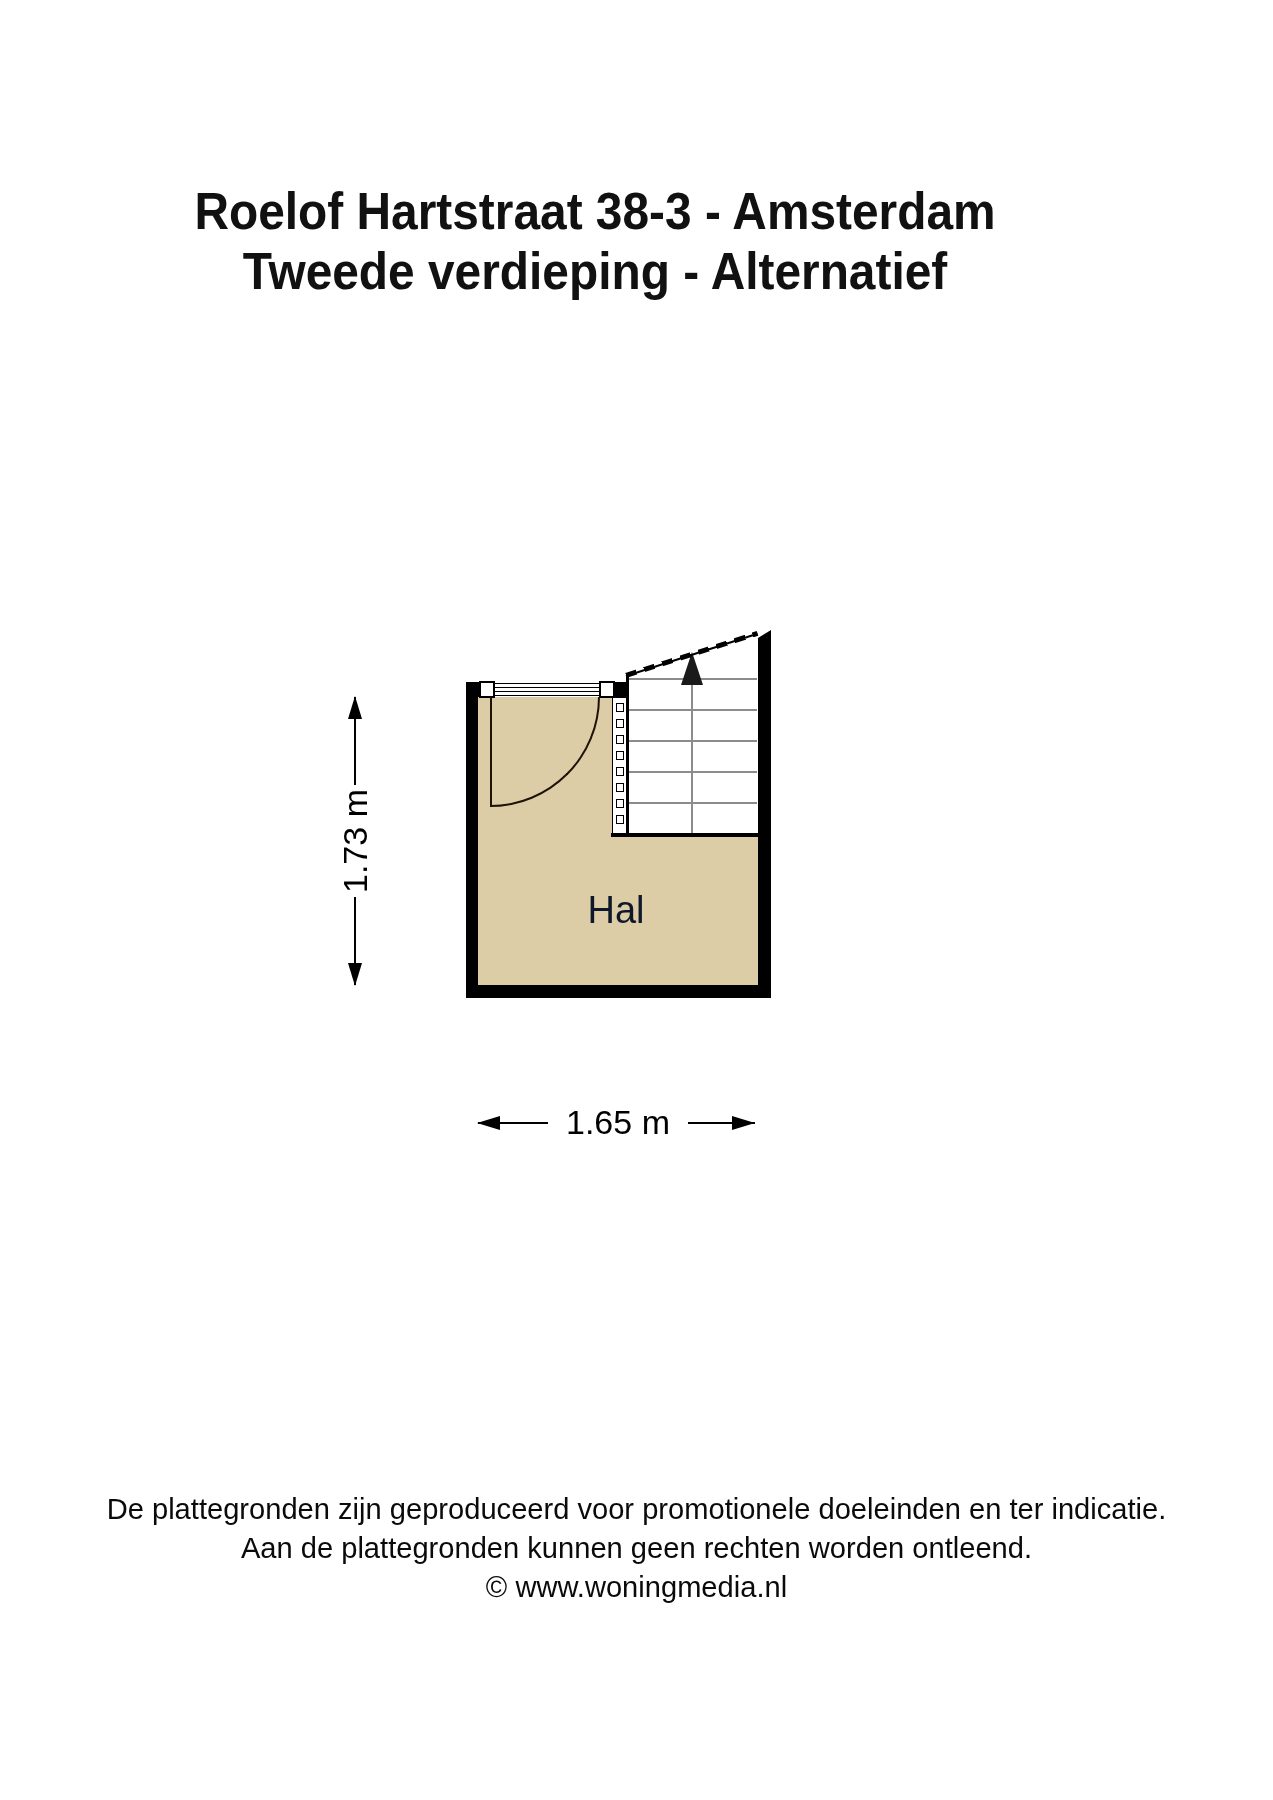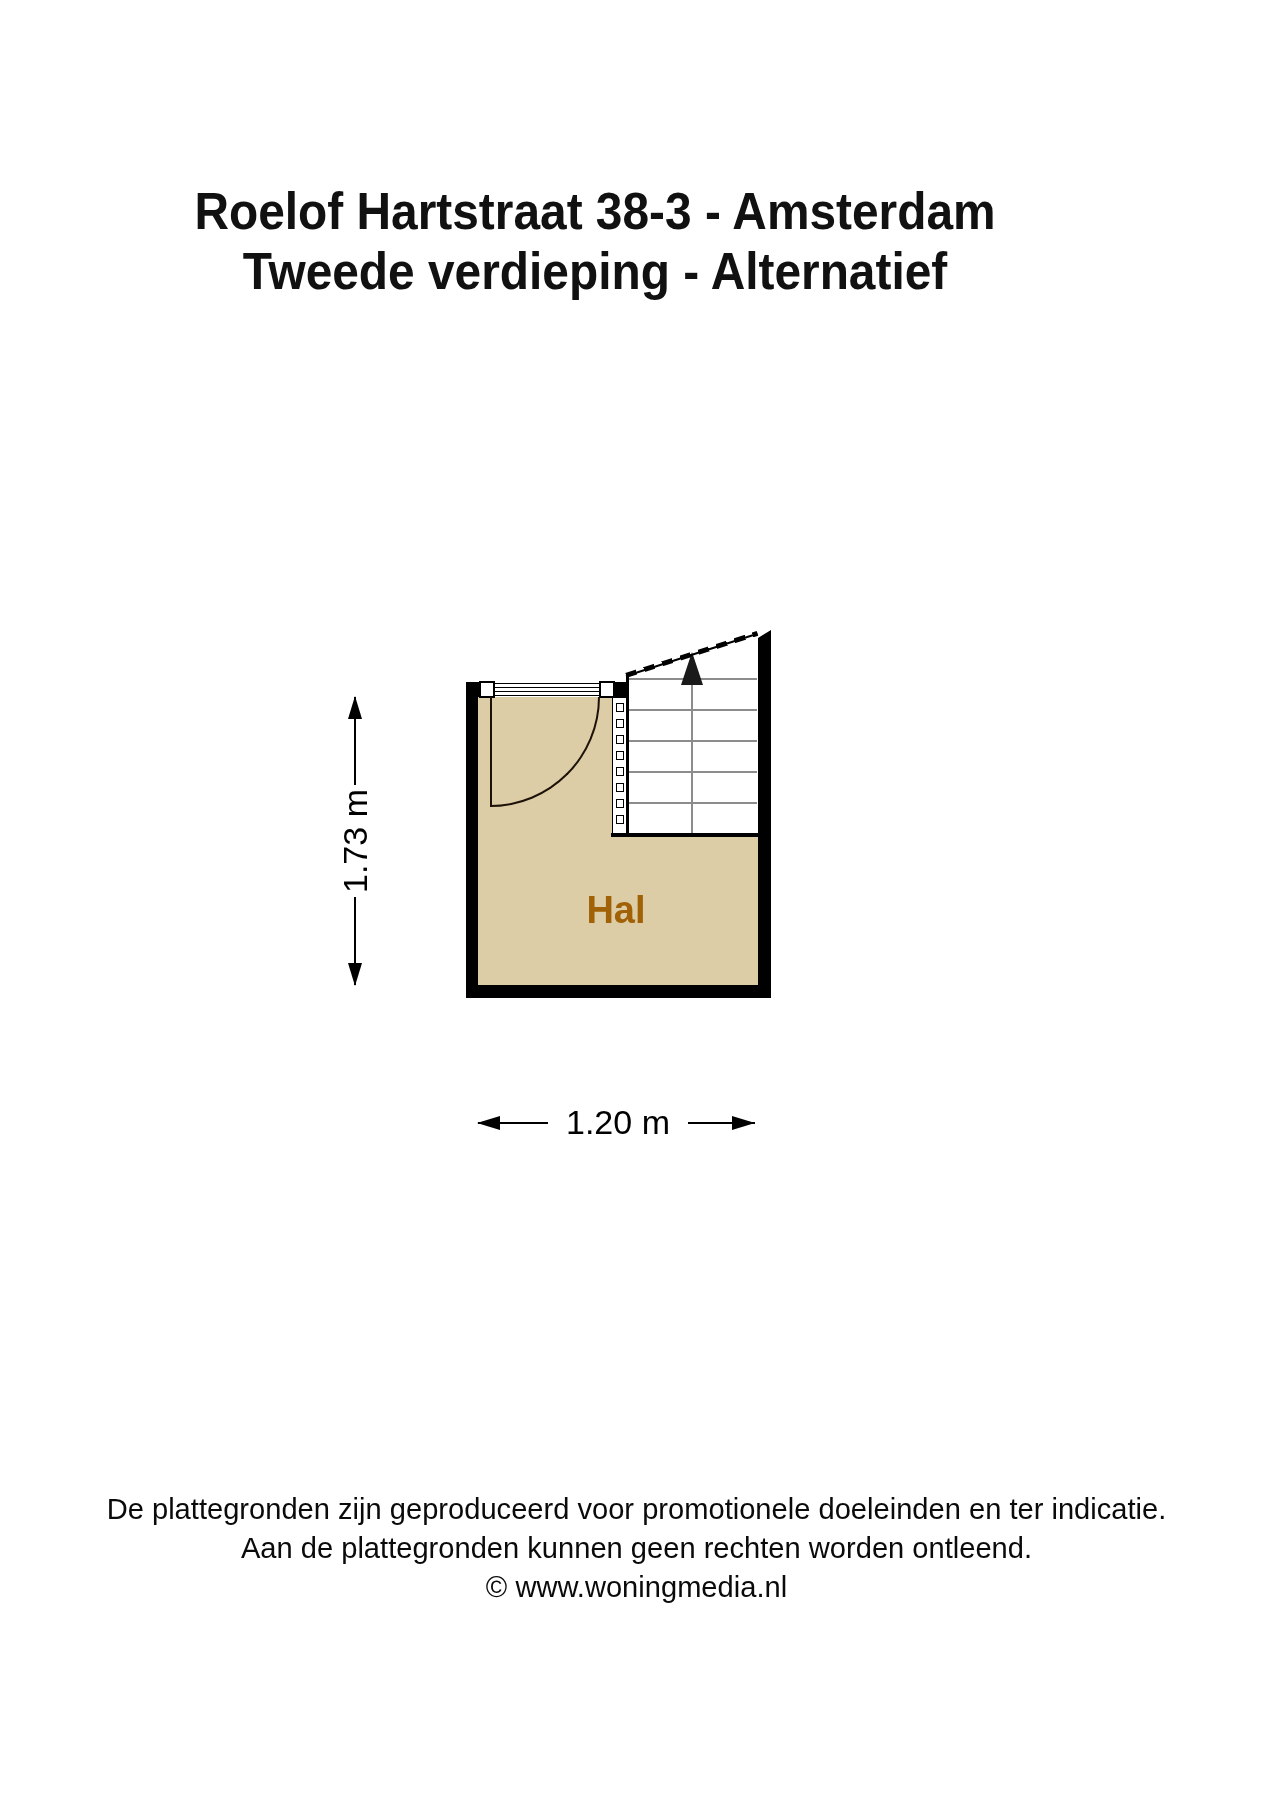--- a/index.html
+++ b/index.html
@@ -32,21 +32,21 @@
   .wall-block      {left:614px;top:682px;width:14px;height:16px;}
 
   
   .floor{
     left:478px;top:697px;width:280px;height:288px;
     background:var(--floor,#ddcda6);
   }
   .room-label{
     left:566px;top:888px;width:100px;
     text-align:center;
-    font-size:38px;line-height:44px;color:#a16207;font-weight:bold;
+    font-size:38px;line-height:44px;color:#0f172a;
   }
 
   
   .door-post{
     background:#fff;border:2px solid #000;box-sizing:border-box;
   }
   .door-post-left {left:479px;top:681px;width:16px;height:17px;}
   .door-post-right{left:599px;top:681px;width:16px;height:17px;}
   .door-lintel{
     left:494px;top:683px;width:106px;height:13px;
@@ -201,21 +201,21 @@
   <div class="abs room-label">Hal</div>
 
   <div class="abs dim-line-v"></div>
   <div class="abs dim-arrow up"></div>
   <div class="abs dim-arrow down"></div>
   <div class="abs dim-label-v">1.73 m</div>
 
   <div class="abs dim-line-h"></div>
   <div class="abs dim-arrow left"></div>
   <div class="abs dim-arrow right"></div>
-  <div class="abs dim-label-h">1.20 m</div>
+  <div class="abs dim-label-h">1.65 m</div>
 
 </div>
 
 <div class="abs footer-block">
   <div>De plattegronden zijn geproduceerd voor promotionele doeleinden en ter indicatie.</div>
   <div>Aan de plattegronden kunnen geen rechten worden ontleend.</div>
   <div>© www.woningmedia.nl</div>
 </div>
 
 </body></html>

